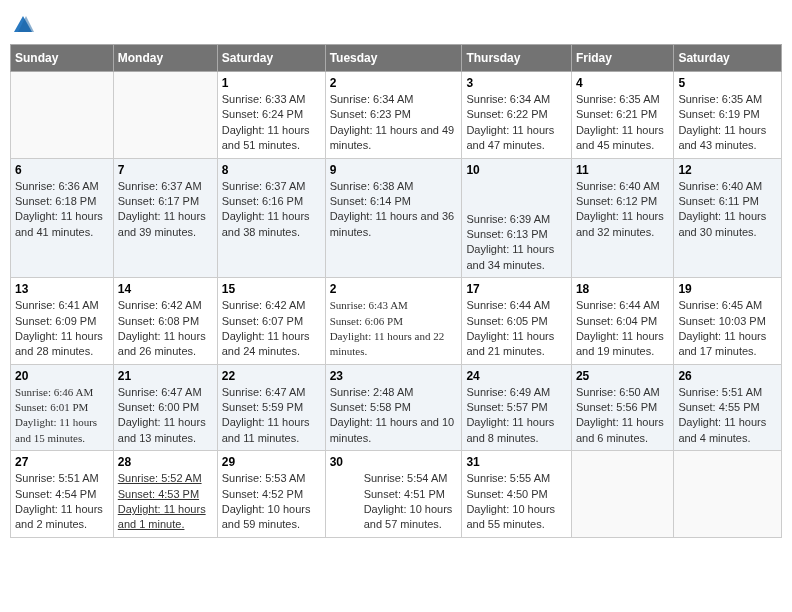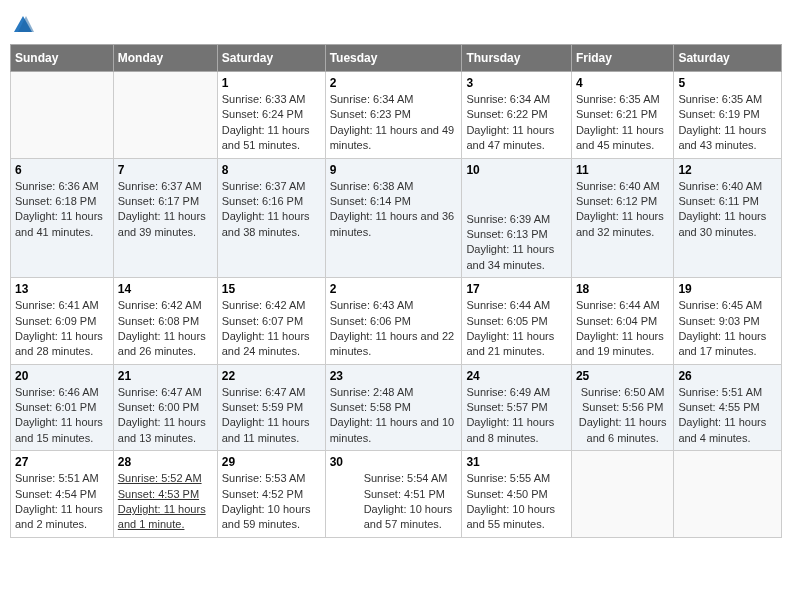--- a/index.html
+++ b/index.html
@@ -220,47 +220,47 @@
 Daylight: 11 hours and 26 minutes.</div>
         </td>
         <td>
           <span class="day-number">15</span>
           <div class="day-info" style="white-space: pre-line;">Sunrise: 6:42 AM
 Sunset: 6:07 PM
 Daylight: 11 hours and 24 minutes.</div>
         </td>
         <td>
           <span class="day-number">2</span>
-          <div class="day-info" style="white-space: pre-line;">Sunrise: 6:43 AM
+          <div class="day-info" style="white-space: pre-line; font-family: Liberation Serif, serif;">Sunrise: 6:43 AM
 Sunset: 6:06 PM
 Daylight: 11 hours and 22 minutes.</div>
         </td>
         <td>
           <span class="day-number">17</span>
           <div class="day-info" style="white-space: pre-line;">Sunrise: 6:44 AM
 Sunset: 6:05 PM
 Daylight: 11 hours and 21 minutes.</div>
         </td>
         <td>
           <span class="day-number">18</span>
           <div class="day-info" style="white-space: pre-line;">Sunrise: 6:44 AM
 Sunset: 6:04 PM
 Daylight: 11 hours and 19 minutes.</div>
         </td>
         <td>
           <span class="day-number">19</span>
           <div class="day-info" style="white-space: pre-line;">Sunrise: 6:45 AM
-Sunset: 9:03 PM
+Sunset: 10:03 PM
 Daylight: 11 hours and 17 minutes.</div>
         </td>
       </tr>
       <tr class="alt-row">
         <td>
           <span class="day-number">20</span>
-          <div class="day-info" style="white-space: pre-line;">Sunrise: 6:46 AM
+          <div class="day-info" style="white-space: pre-line; font-family: Liberation Serif, serif;">Sunrise: 6:46 AM
 Sunset: 6:01 PM
 Daylight: 11 hours and 15 minutes.</div>
         </td>
         <td>
           <span class="day-number">21</span>
           <div class="day-info" style="white-space: pre-line;">Sunrise: 6:47 AM
 Sunset: 6:00 PM
 Daylight: 11 hours and 13 minutes.</div>
         </td>
         <td>
@@ -276,21 +276,21 @@
 Daylight: 11 hours and 10 minutes.</div>
         </td>
         <td>
           <span class="day-number">24</span>
           <div class="day-info" style="white-space: pre-line;">Sunrise: 6:49 AM
 Sunset: 5:57 PM
 Daylight: 11 hours and 8 minutes.</div>
         </td>
         <td>
           <span class="day-number">25</span>
-          <div class="day-info" style="white-space: pre-line; text-align: center;">Sunrise: 6:50 AM
+          <div class="day-info" style="white-space: pre-line;">Sunrise: 6:50 AM
 Sunset: 5:56 PM
 Daylight: 11 hours and 6 minutes.</div>
         </td>
         <td>
           <span class="day-number">26</span>
           <div class="day-info" style="white-space: pre-line;">Sunrise: 5:51 AM
 Sunset: 4:55 PM
 Daylight: 11 hours and 4 minutes.</div>
         </td>
       </tr>

